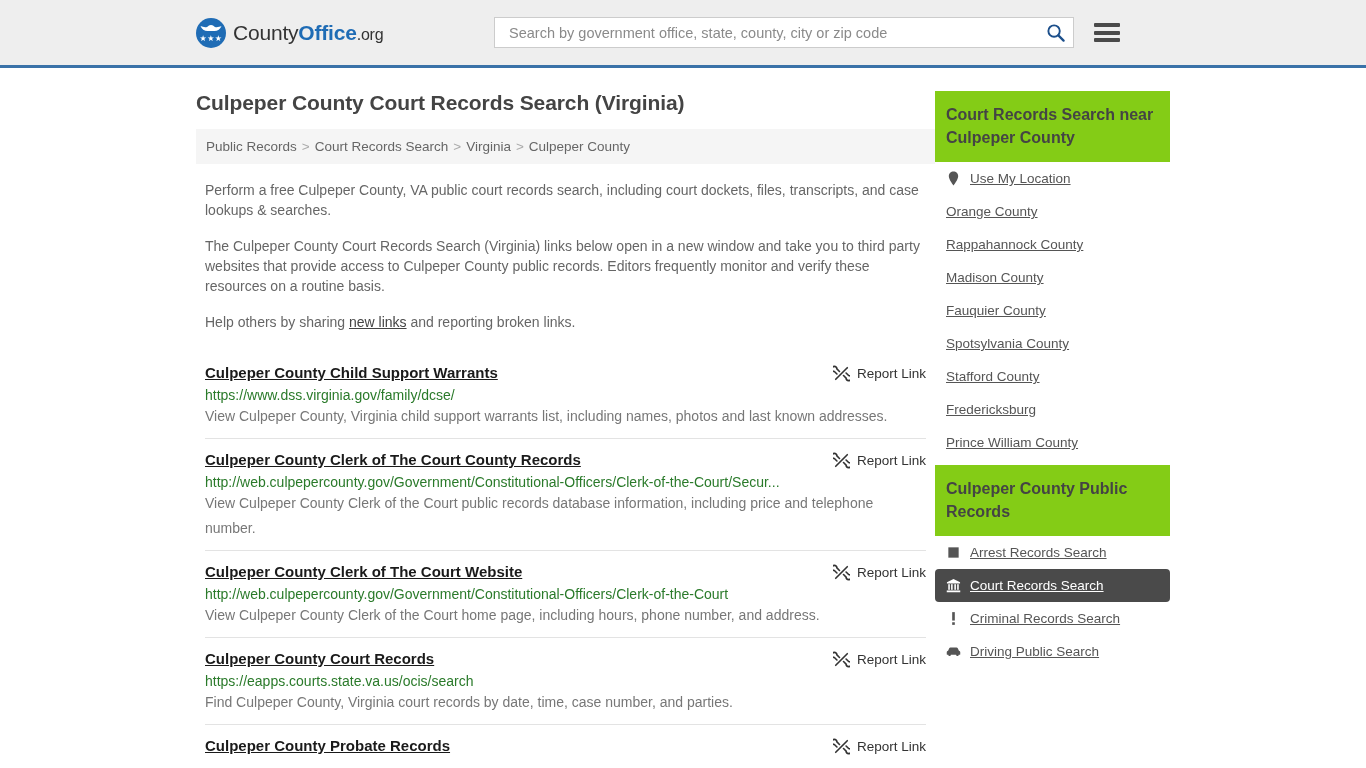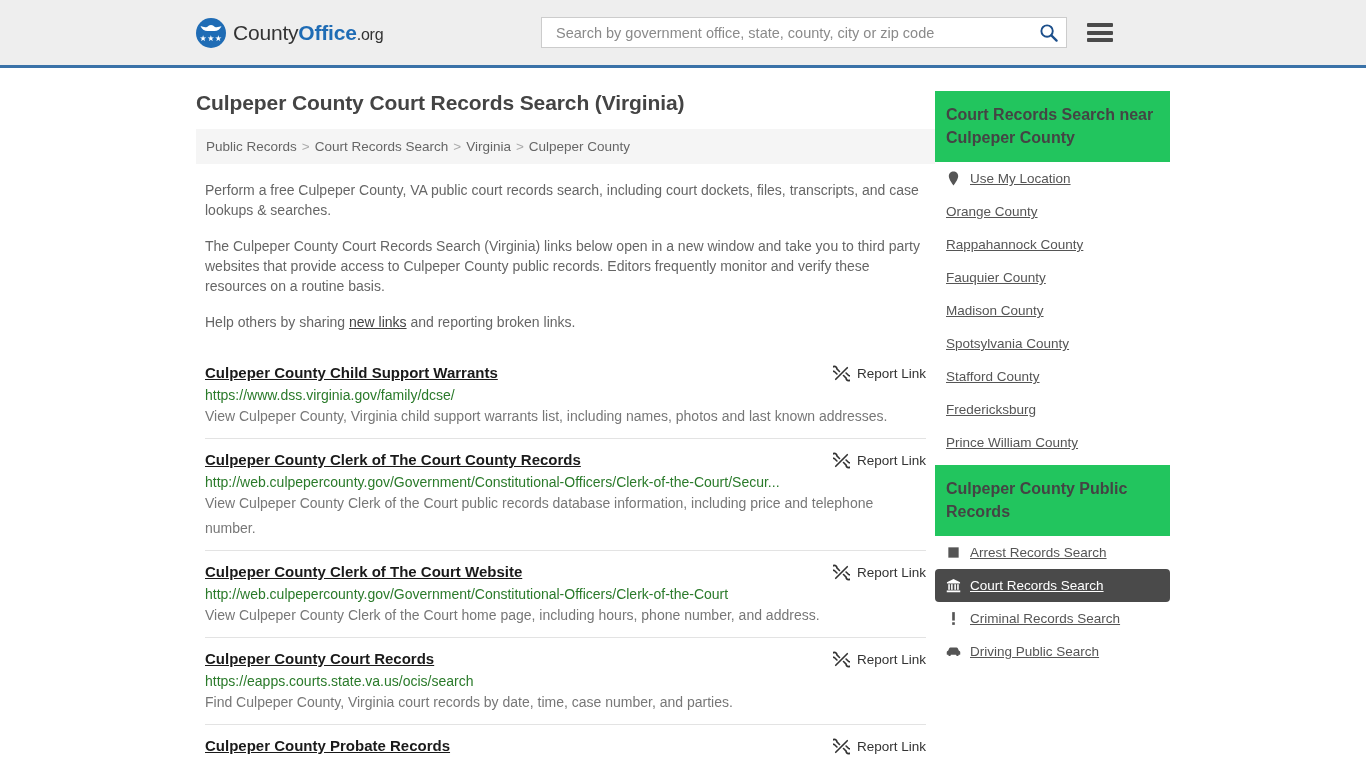--- a/index.html
+++ b/index.html
@@ -61,28 +61,27 @@
   .logo-text .t-org { color: #333333; font-size: 16px; }
 
   .search-zone {
     position: absolute;
     left: 494px;
     top: 17px;
     display: flex;
     align-items: center;
   }
   .search-box {
-    width: 526px;
+    width: 580px;
     height: 31px;
     background: #ffffff;
     border: 1px solid #cccccc;
     display: flex;
     align-items: center;
     padding: 0 8px 0 12px;
-    margin-left: 47px;
   }
   .search-box input {
     flex: 1;
     border: none;
     outline: none;
     font-family: "Liberation Sans", sans-serif;
     font-size: 14.5px;
     color: #444444;
     background: transparent;
     height: 100%;
@@ -194,21 +193,21 @@
   }
   .result-desc {
     color: #777777;
     font-size: 14px;
     line-height: 25px;
     margin-top: 1px;
   }
 
   
   .panel-title {
-    background: #22c55e;
+    background: #84cc16;
     padding: 12px 11px 13px 11px;
     font-size: 16px;
     font-weight: bold;
     color: #444444;
     line-height: 23px;
   }
   .panel-first { margin-top: 23px; }
   .side-links { padding: 0; }
   .side-link {
     display: flex;
@@ -383,24 +382,24 @@
             </span>
             <span class="lbl">Use My Location</span>
           </div>
           <div class="side-link">
             <span class="lbl">Orange County</span>
           </div>
           <div class="side-link">
             <span class="lbl">Rappahannock County</span>
           </div>
           <div class="side-link">
+            <span class="lbl">Madison County</span>
+          </div>
+          <div class="side-link">
             <span class="lbl">Fauquier County</span>
-          </div>
-          <div class="side-link">
-            <span class="lbl">Madison County</span>
           </div>
           <div class="side-link">
             <span class="lbl">Spotsylvania County</span>
           </div>
           <div class="side-link">
             <span class="lbl">Stafford County</span>
           </div>
           <div class="side-link">
             <span class="lbl">Fredericksburg</span>
           </div>

